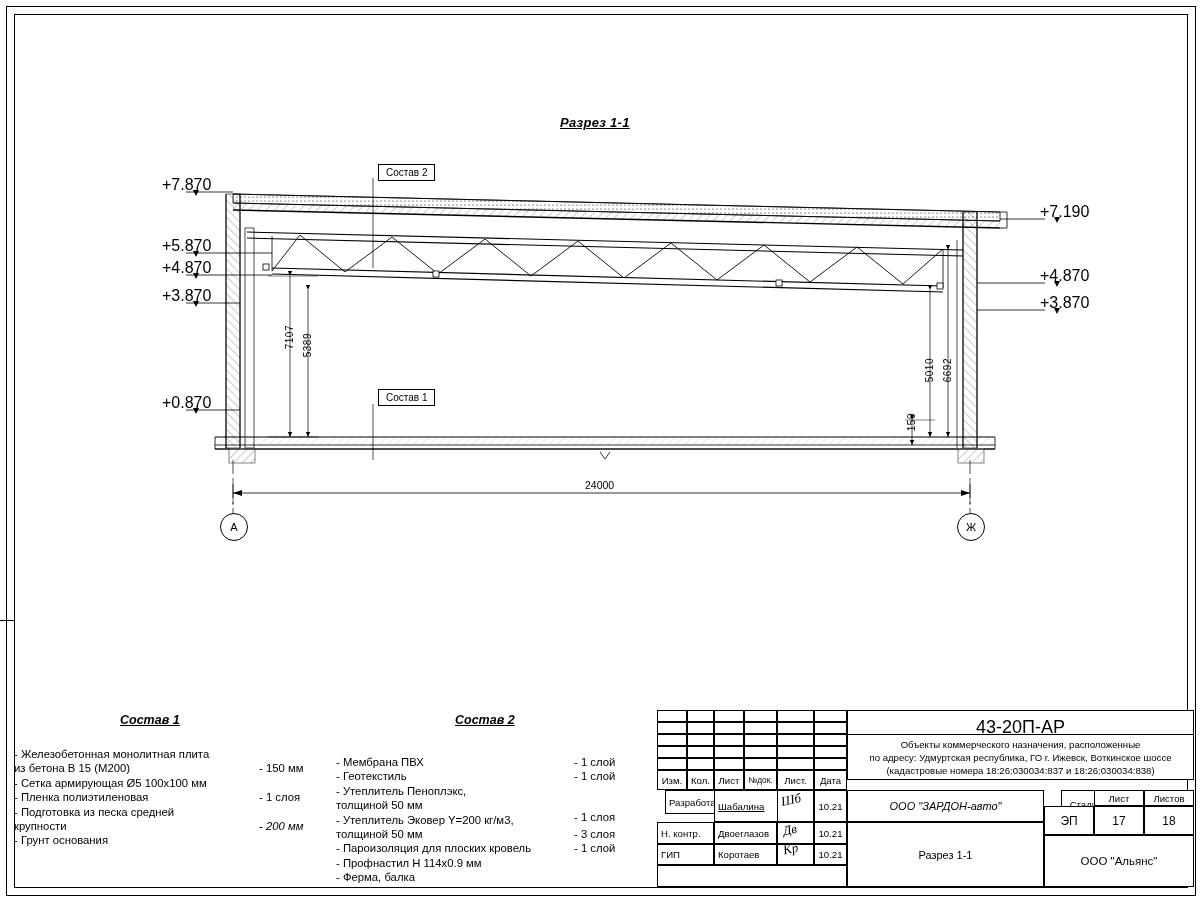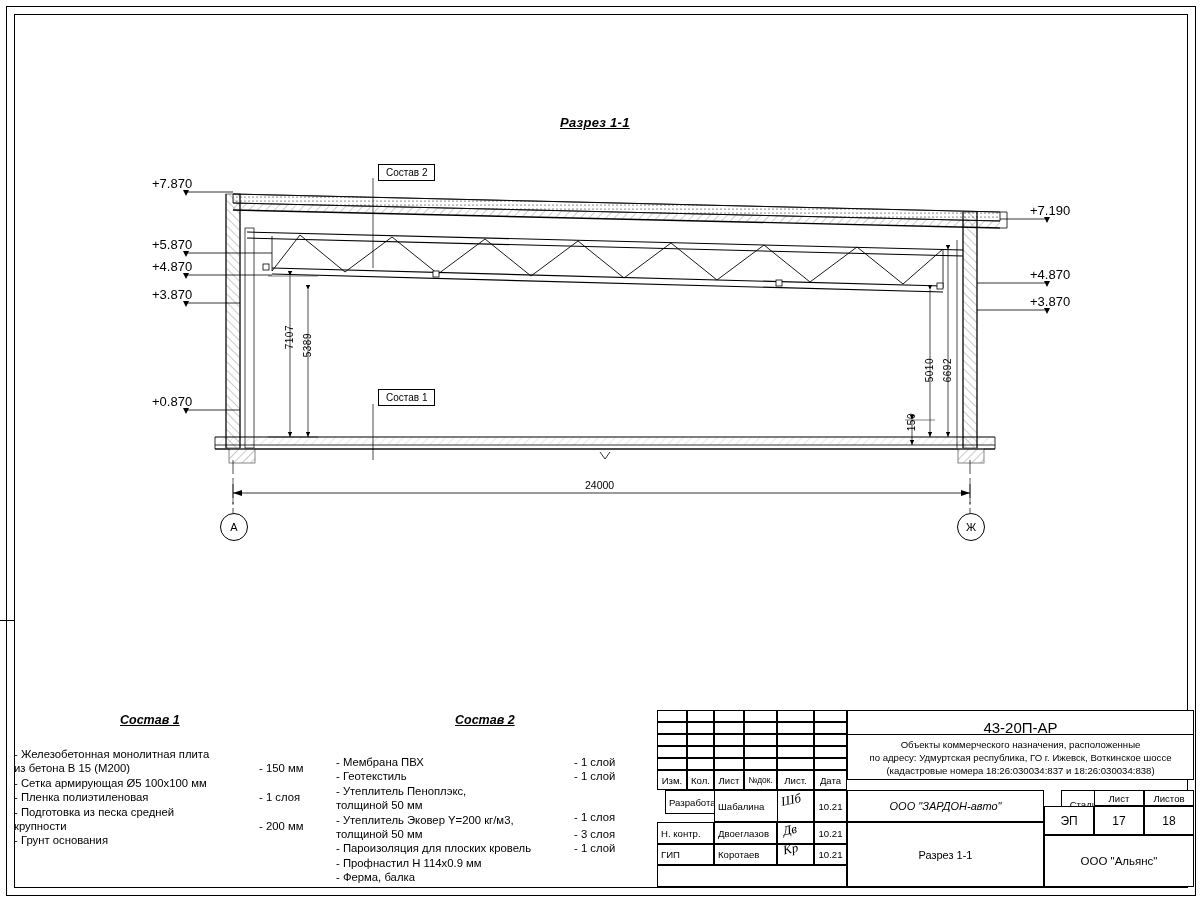--- a/index.html
+++ b/index.html
@@ -9,21 +9,21 @@
   .frame-outer{position:absolute;left:6px;top:6px;width:1188px;height:888px;border:1px solid #000;}
   .frame-inner{position:absolute;left:14px;top:14px;width:1172px;height:872px;border:1px solid #000;}
   .tick-left-1{position:absolute;left:0px;top:620px;width:14px;height:1px;background:#000;}
   .title{position:absolute;left:560px;top:115px;font-size:13px;font-style:italic;font-weight:bold;
          text-decoration:underline;letter-spacing:.3px;}
 
   
   .dwg{position:absolute;left:0;top:0;width:1200px;height:900px;}
 
   
-  .lvl{position:absolute;font-size:13px;white-space:nowrap;}
+  .lvl{position:absolute;font-size:16px;white-space:nowrap;margin-left:10px;}
   .arrow-dn{position:absolute;width:0;height:0;border-left:3.5px solid transparent;
             border-right:3.5px solid transparent;border-top:6px solid #000;}
 
   
   .vdim{position:absolute;font-size:10px;writing-mode:vertical-rl;transform:rotate(180deg);
         letter-spacing:.5px;}
 
   .callout-box{position:absolute;border:1px solid #000;background:#fff;font-size:10px;
                padding:2px 7px;text-align:center;white-space:nowrap;}
 
@@ -225,21 +225,21 @@
     <div class="row">
       <span>- Пленка полиэтиленовая</span>
       <span class="val" style="left:245px;top:0;">- 1 слоя</span>
     </div>
     <div class="row">
       <span>- Подготовка из песка средней</span>
       <span class="val" style="left:245px;top:0;"></span>
     </div>
     <div class="row">
       <span>  крупности</span>
-      <span class="val" style="left:245px;top:0;">- 200 мм</span>
+      <span class="val" style="left:245px;top:0;font-style:italic;">- 200 мм</span>
     </div>
     <div class="row">
       <span>- Грунт основания</span>
       <span class="val" style="left:245px;top:0;"></span>
     </div>
   </div>
 
   <div class="spec-h" style="left:455px;top:713px;">Состав 2</div>
   <div class="spec" style="left:336px;top:755px;width:310px;">
     <div class="row">
@@ -275,21 +275,21 @@
       <span class="val" style="left:238px;top:0;"></span>
     </div>
     <div class="row">
       <span>- Ферма, балка</span>
       <span class="val" style="left:238px;top:0;"></span>
     </div>
   </div>
 
   <div class="stamp">
 
-    <div class="cell" style="left:190px;top:0;width:347px;height:34px;font-size:15px;">43-20П-АР</div>
+    <div class="cell" style="left:190px;top:0;width:347px;height:34px;font-size:18px;">43-20П-АР</div>
 
     <div class="cell" style="left:190px;top:24px;width:347px;height:46px;flex-direction:column;line-height:13px;">
       <span>Объекты коммерческого назначения, расположенные</span>
       <span>по адресу: Удмуртская республика, ГО г. Ижевск, Воткинское шоссе</span>
       <span>(кадастровые номера 18:26:030034:837 и 18:26:030034:838)</span>
     </div>
 
     <div class="cell" style="left:0;top:0;width:30px;height:12px;"></div>
     <div class="cell" style="left:30px;top:0;width:27px;height:12px;"></div>
     <div class="cell" style="left:57px;top:0;width:30px;height:12px;"></div>
@@ -326,21 +326,21 @@
     <div class="cell" style="left:157px;top:48px;width:33px;height:12px;"></div>
 
     <div class="cell" style="left:0;top:60px;width:30px;height:20px;">Изм.</div>
     <div class="cell" style="left:30px;top:60px;width:27px;height:20px;">Кол.</div>
     <div class="cell" style="left:57px;top:60px;width:30px;height:20px;">Лист</div>
     <div class="cell" style="left:87px;top:60px;width:33px;height:20px;font-size:8.4px;">№док.</div>
     <div class="cell" style="left:120px;top:60px;width:37px;height:20px;">Лист.</div>
     <div class="cell" style="left:157px;top:60px;width:33px;height:20px;">Дата</div>
 
     <div class="cell l" style="left:0;top:80px;width:57px;height:24px;margin-left:8px;">Разработал</div>
-    <div class="cell l" style="left:57px;top:80px;width:77px;height:32px;">Шабалина</div>
+    <div class="cell l" style="left:57px;top:80px;width:77px;height:32px;text-decoration:underline;">Шабалина</div>
     <div class="cell" style="left:120px;top:80px;width:37px;height:32px;"></div>
     <div class="cell" style="left:157px;top:80px;width:33px;height:32px;">10.21</div>
 
     <div class="cell l" style="left:0;top:112px;width:57px;height:22px;">Н. контр.</div>
     <div class="cell l" style="left:57px;top:112px;width:63px;height:22px;">Двоеглазов</div>
     <div class="cell" style="left:120px;top:112px;width:37px;height:22px;"></div>
     <div class="cell" style="left:157px;top:112px;width:33px;height:22px;">10.21</div>
 
     <div class="cell l" style="left:0;top:134px;width:57px;height:21px;">ГИП</div>
     <div class="cell l" style="left:57px;top:134px;width:63px;height:21px;">Коротаев</div>

